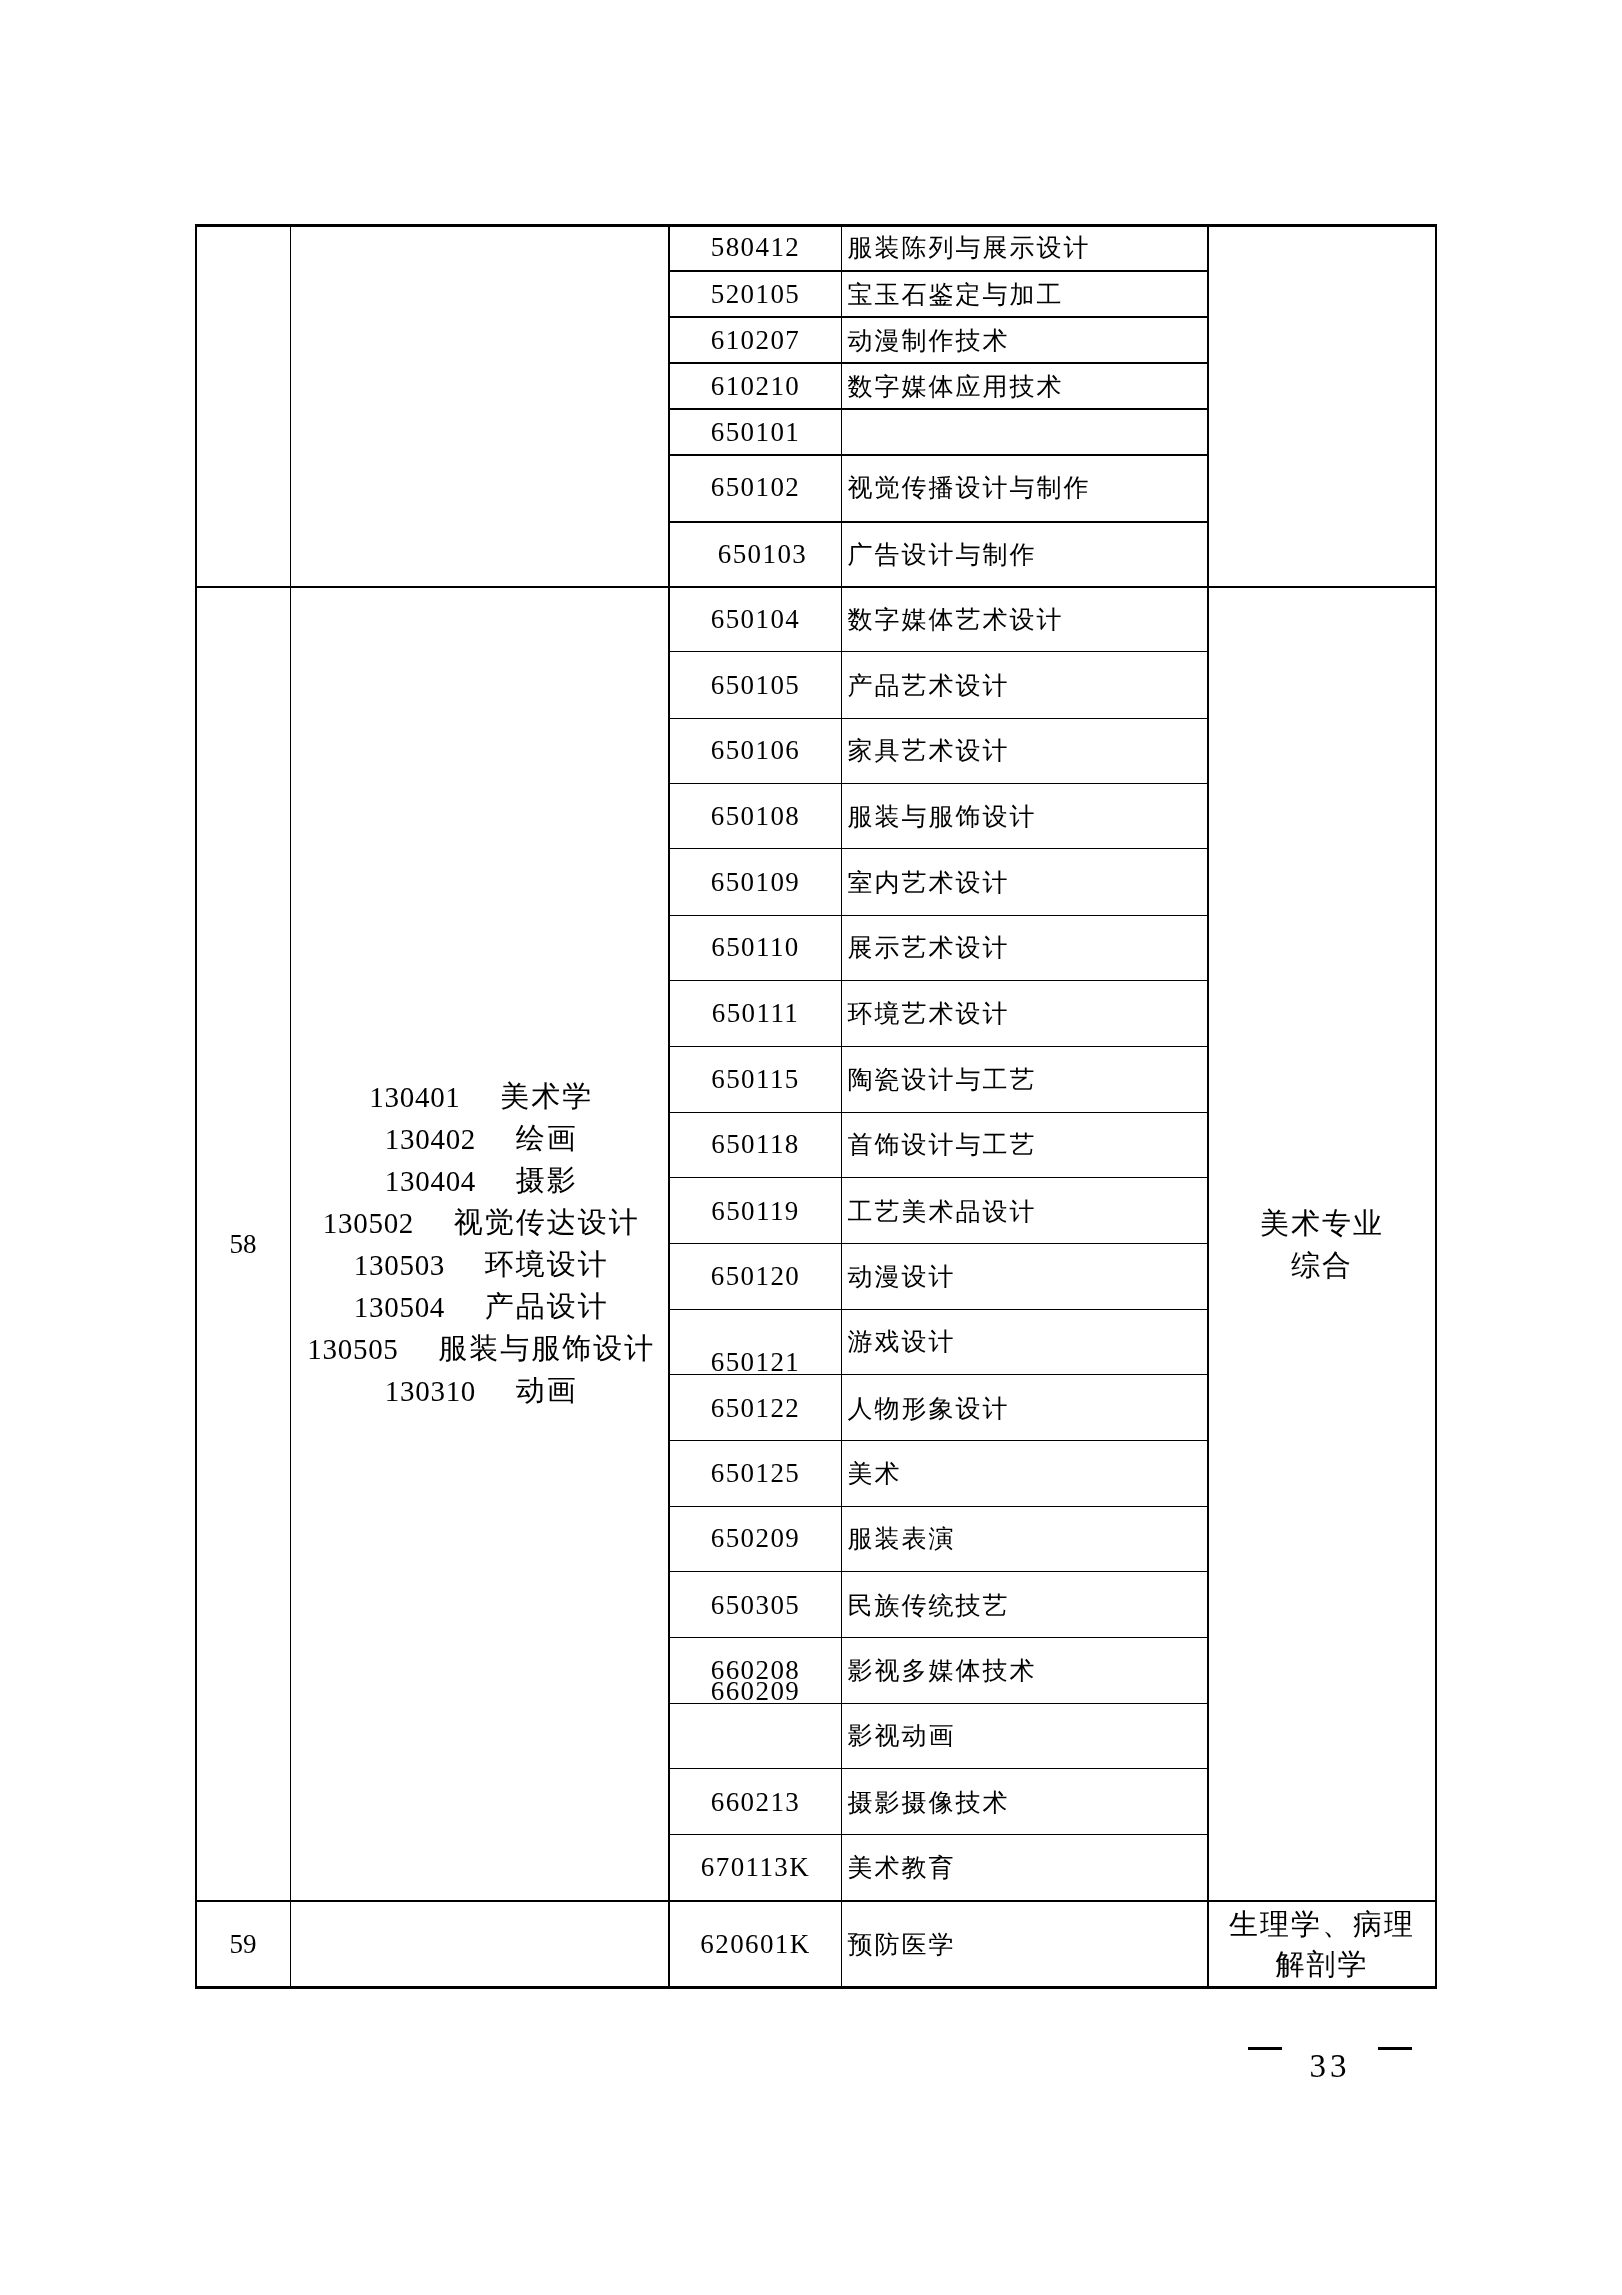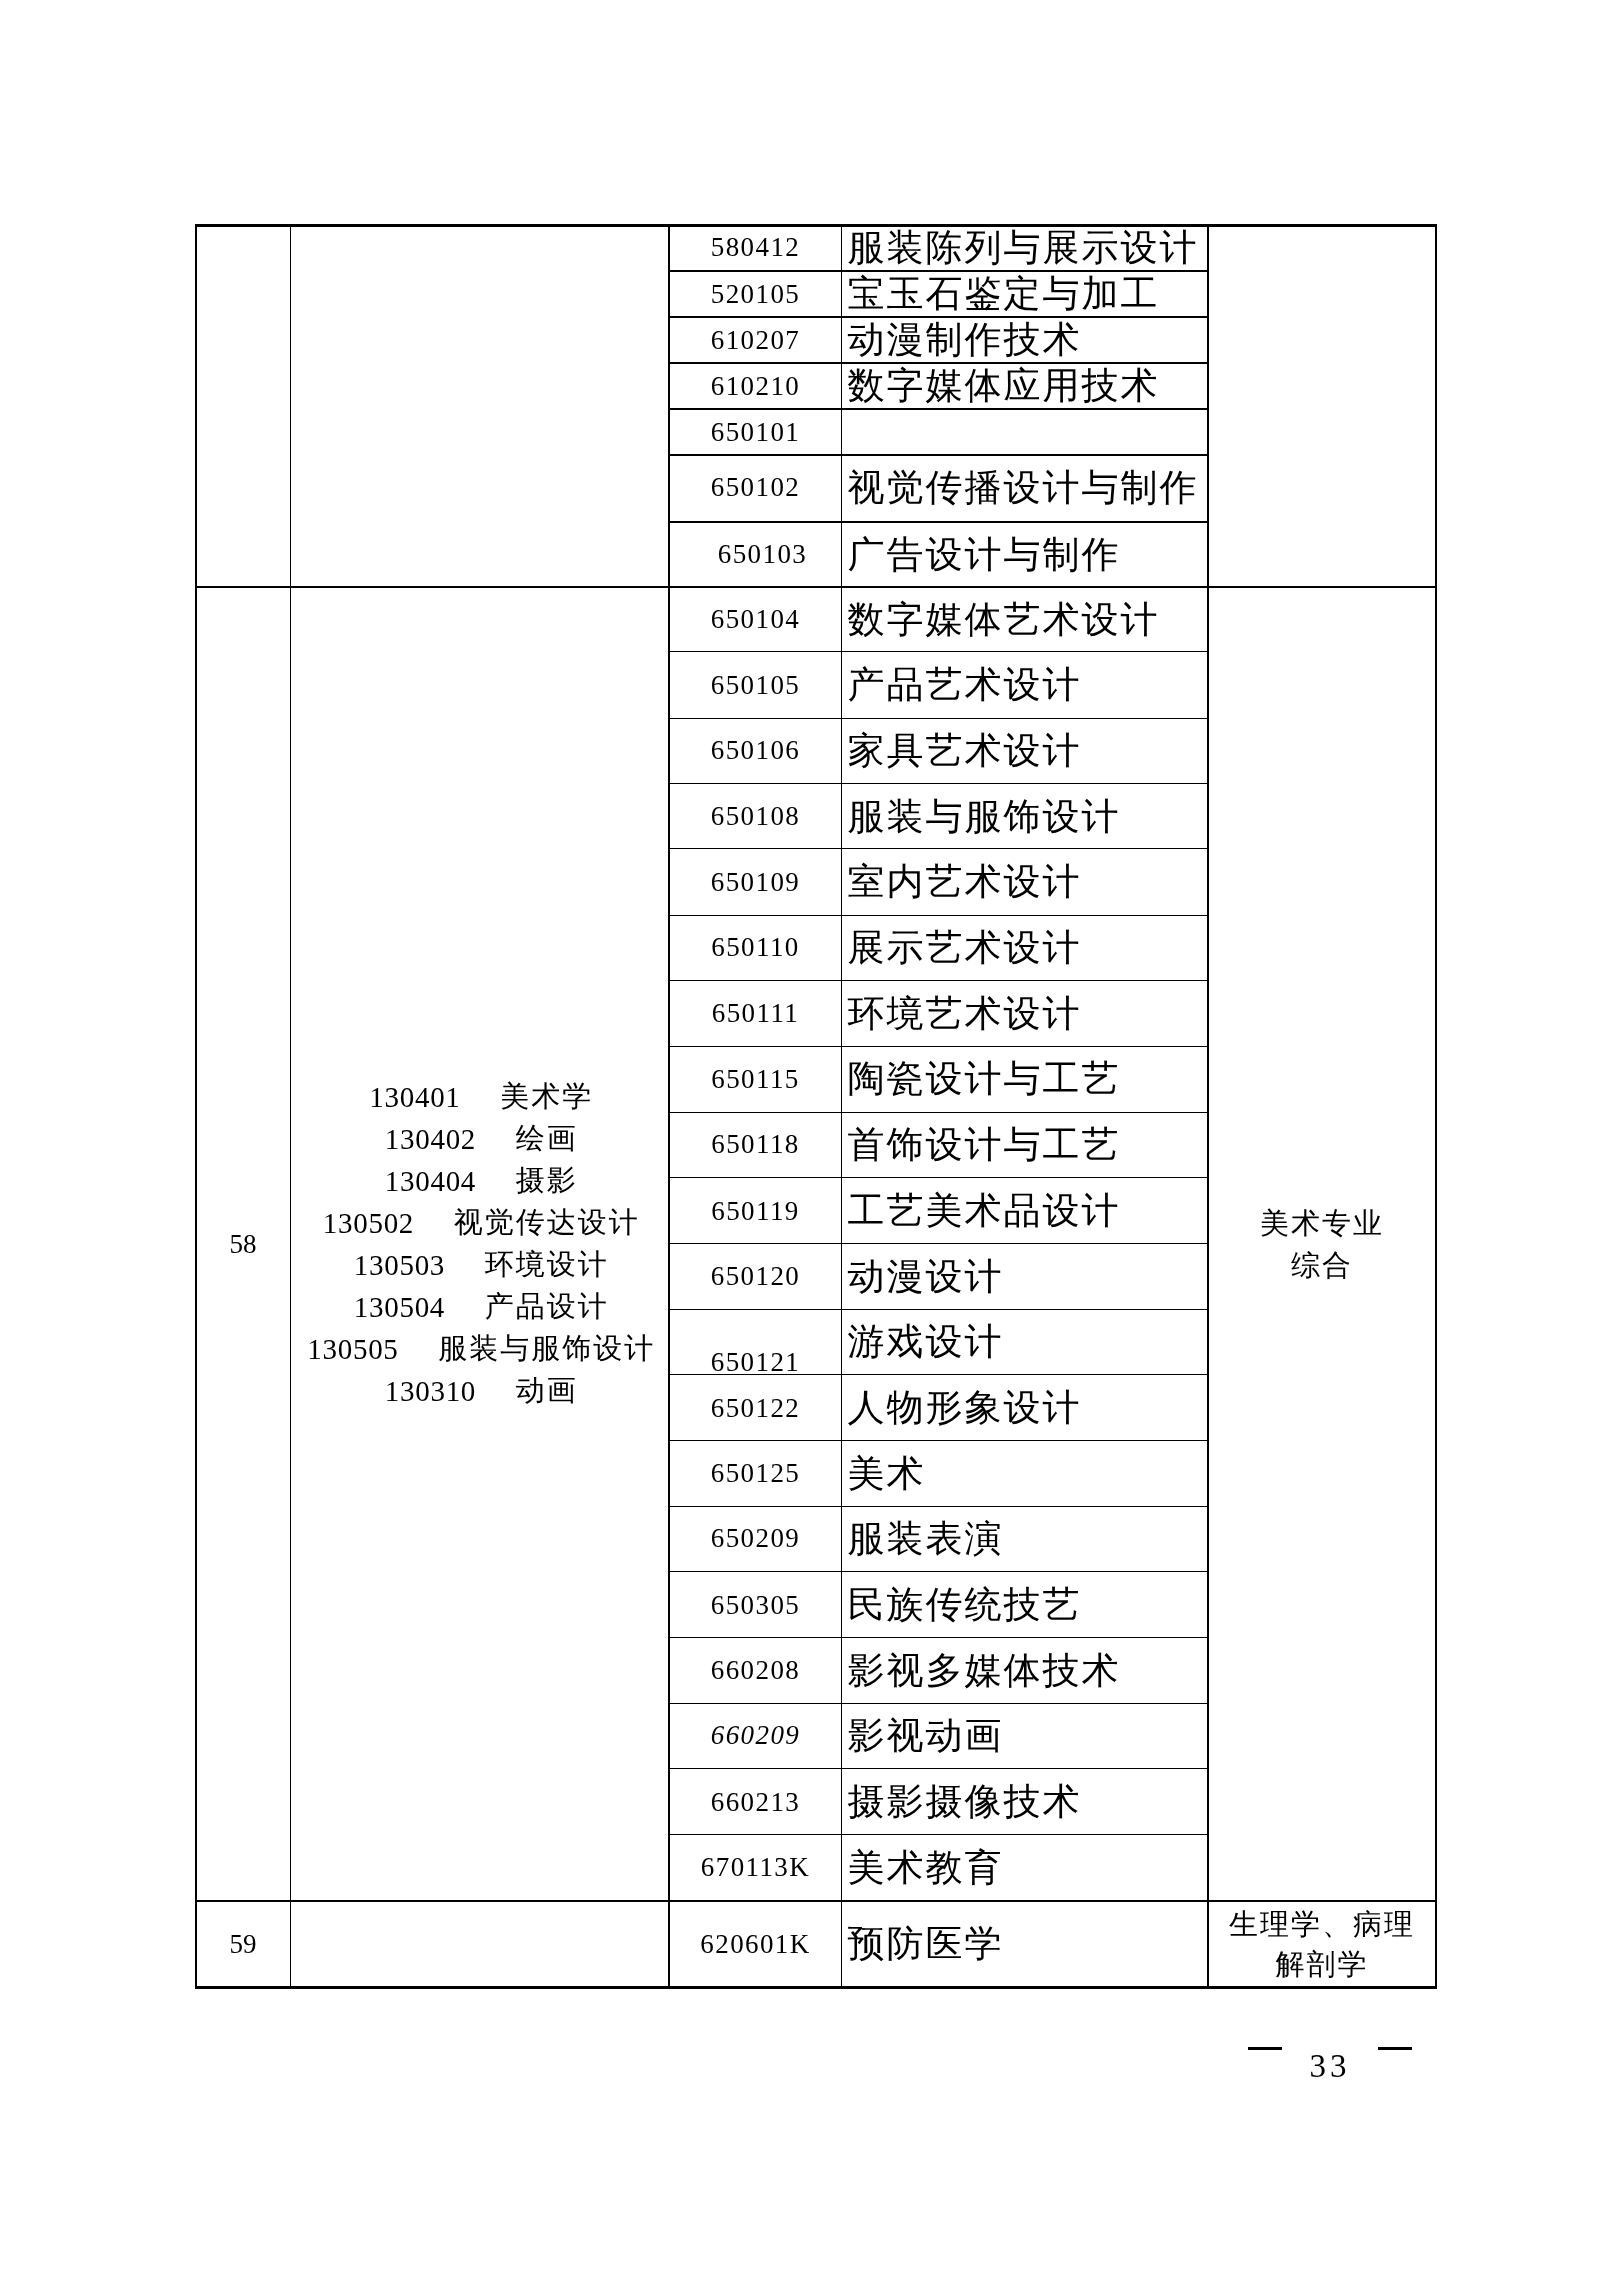--- a/index.html
+++ b/index.html
@@ -2,21 +2,21 @@
 <html style="font-size:11px"><head>
 <meta charset="utf-8">
 <style>
   html, body { margin:0; padding:0; background:#ffffff; }
   body { width:1623px; height:2295px; position:relative; overflow:hidden;
          font-family:"DejaVu Serif","Liberation Serif",serif; color:#000; }
   #tbl { position:absolute; left:195px; top:224px; width:1242px; height:1764px; }
   .cell { position:absolute; box-sizing:border-box; display:flex; align-items:center; }
   .line { position:absolute; background:#000; }
   .code { justify-content:center; font-family:"Liberation Serif","DejaVu Serif",serif; font-size:27px; letter-spacing:1.4px; }
-  .name { justify-content:flex-start; padding-left:5.5px; font-size:37px; letter-spacing:2px; }
+  .name { justify-content:flex-start; padding-left:5.5px; font-size:25px; letter-spacing:2px; }
   .seq { justify-content:center; font-family:"Liberation Serif",serif; font-size:27px; }
   .ugmajors { flex-direction:column; align-items:center; justify-content:center; padding-left:2.7px; }
   .ugrow { display:flex; height:42px; align-items:center; font-size:29px; }
   .ugcode { width:131px; font-family:"Liberation Serif",serif; font-size:29px; letter-spacing:0.7px; }
   .ugname { letter-spacing:2px; }
   .subject { flex-direction:column; justify-content:center; align-items:center; line-height:42px; font-size:29px; letter-spacing:2px; }
   #pagenum { position:absolute; left:1248px; top:2028px; width:164px; height:41px; display:flex; align-items:center; justify-content:space-between; font-family:"Liberation Serif",serif; font-size:33px; }
   #pagenum .dash { width:34px; height:2.7px; background:#000; }
   #pagenum .num { letter-spacing:4.1px;margin-top:36px; }
 </style>
@@ -110,21 +110,21 @@
       <div class="cell code" style="left: 474px; top: 1151px; width: 173px; height: 66px;">650122</div>
       <div class="cell name" style="left: 647px; top: 1151px; width: 365px; height: 66px;">人物形象设计</div>
       <div class="cell code" style="left: 474px; top: 1217px; width: 173px; height: 65px;">650125</div>
       <div class="cell name" style="left: 647px; top: 1217px; width: 365px; height: 65px;">美术</div>
       <div class="cell code" style="left: 474px; top: 1282px; width: 173px; height: 65px;">650209</div>
       <div class="cell name" style="left: 647px; top: 1282px; width: 365px; height: 65px;">服装表演</div>
       <div class="cell code" style="left: 474px; top: 1348px; width: 173px; height: 66px;">650305</div>
       <div class="cell name" style="left: 647px; top: 1348px; width: 365px; height: 66px;">民族传统技艺</div>
       <div class="cell code" style="left: 474px; top: 1414px; width: 173px; height: 65px;">660208</div>
       <div class="cell name" style="left: 647px; top: 1414px; width: 365px; height: 65px;">影视多媒体技术</div>
-      <div class="cell code" style="left: 474px; top: 1479px; width: 173px; height: 65px; font-style: italic;">660209</div>
+      <div class="cell code" style="left: 474px; top: 1435px; width: 173px; height: 65px;">660209</div>
       <div class="cell name" style="left: 647px; top: 1479px; width: 365px; height: 65px;">影视动画</div>
       <div class="cell code" style="left: 474px; top: 1545px; width: 173px; height: 66px;">660213</div>
       <div class="cell name" style="left: 647px; top: 1545px; width: 365px; height: 66px;">摄影摄像技术</div>
       <div class="cell code" style="left: 474px; top: 1611px; width: 173px; height: 65px;">670113K</div>
       <div class="cell name" style="left: 647px; top: 1611px; width: 365px; height: 65px;">美术教育</div>
     </div>
 
   <div class="cell subject" style="left:1012px;top:363px;width:230px;height:1314px;text-align:right;">
     <div>美术专业</div>
     <div>综合</div>

